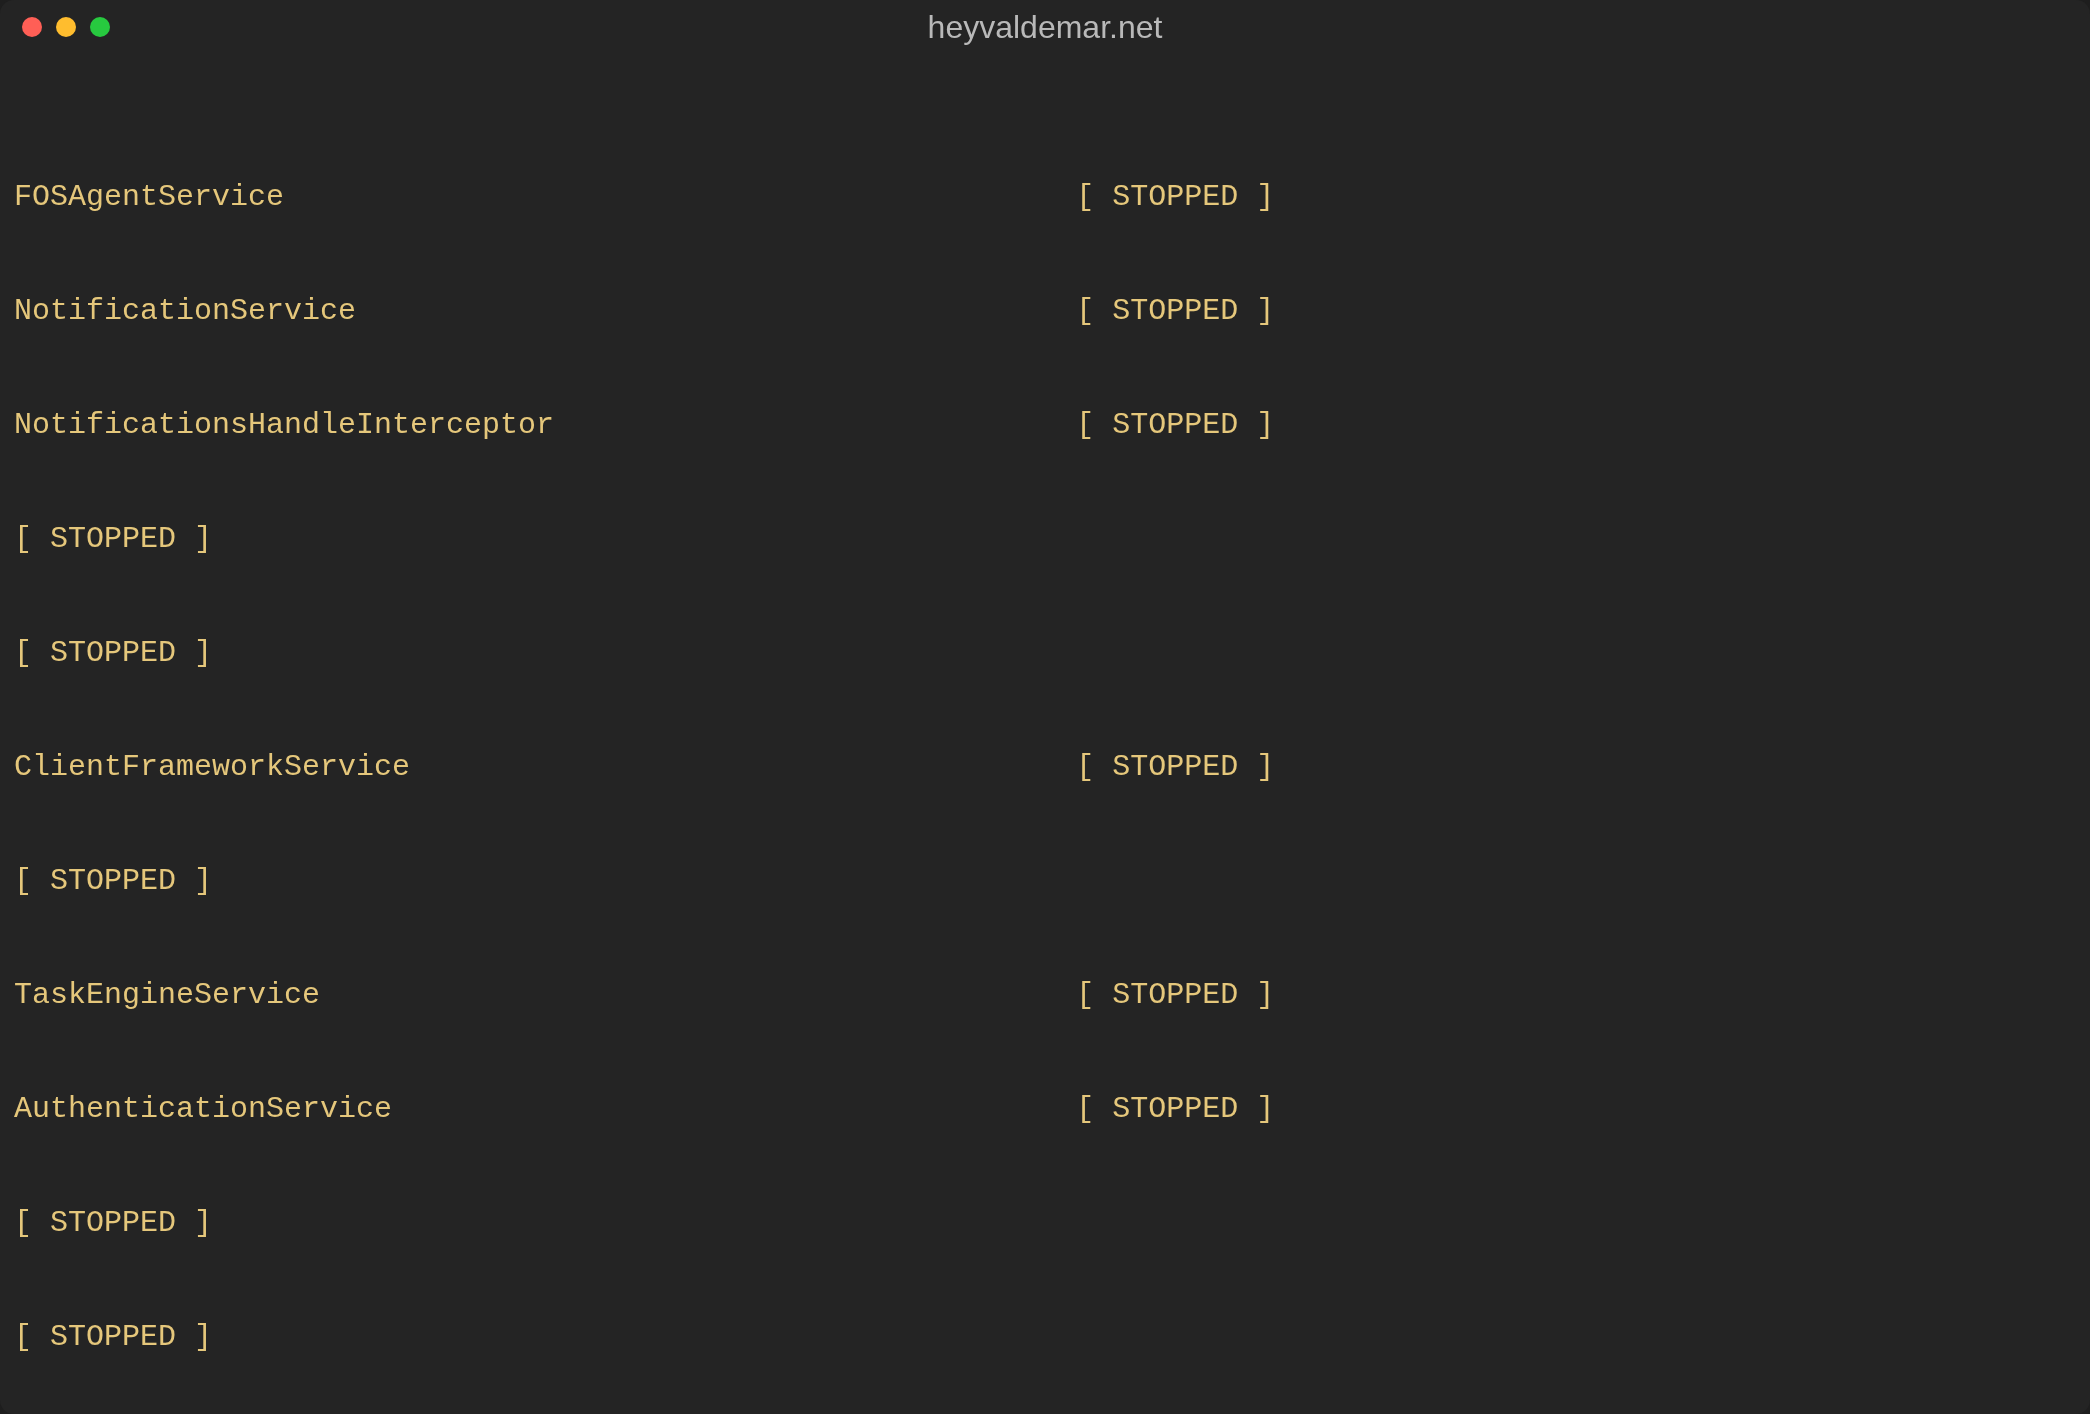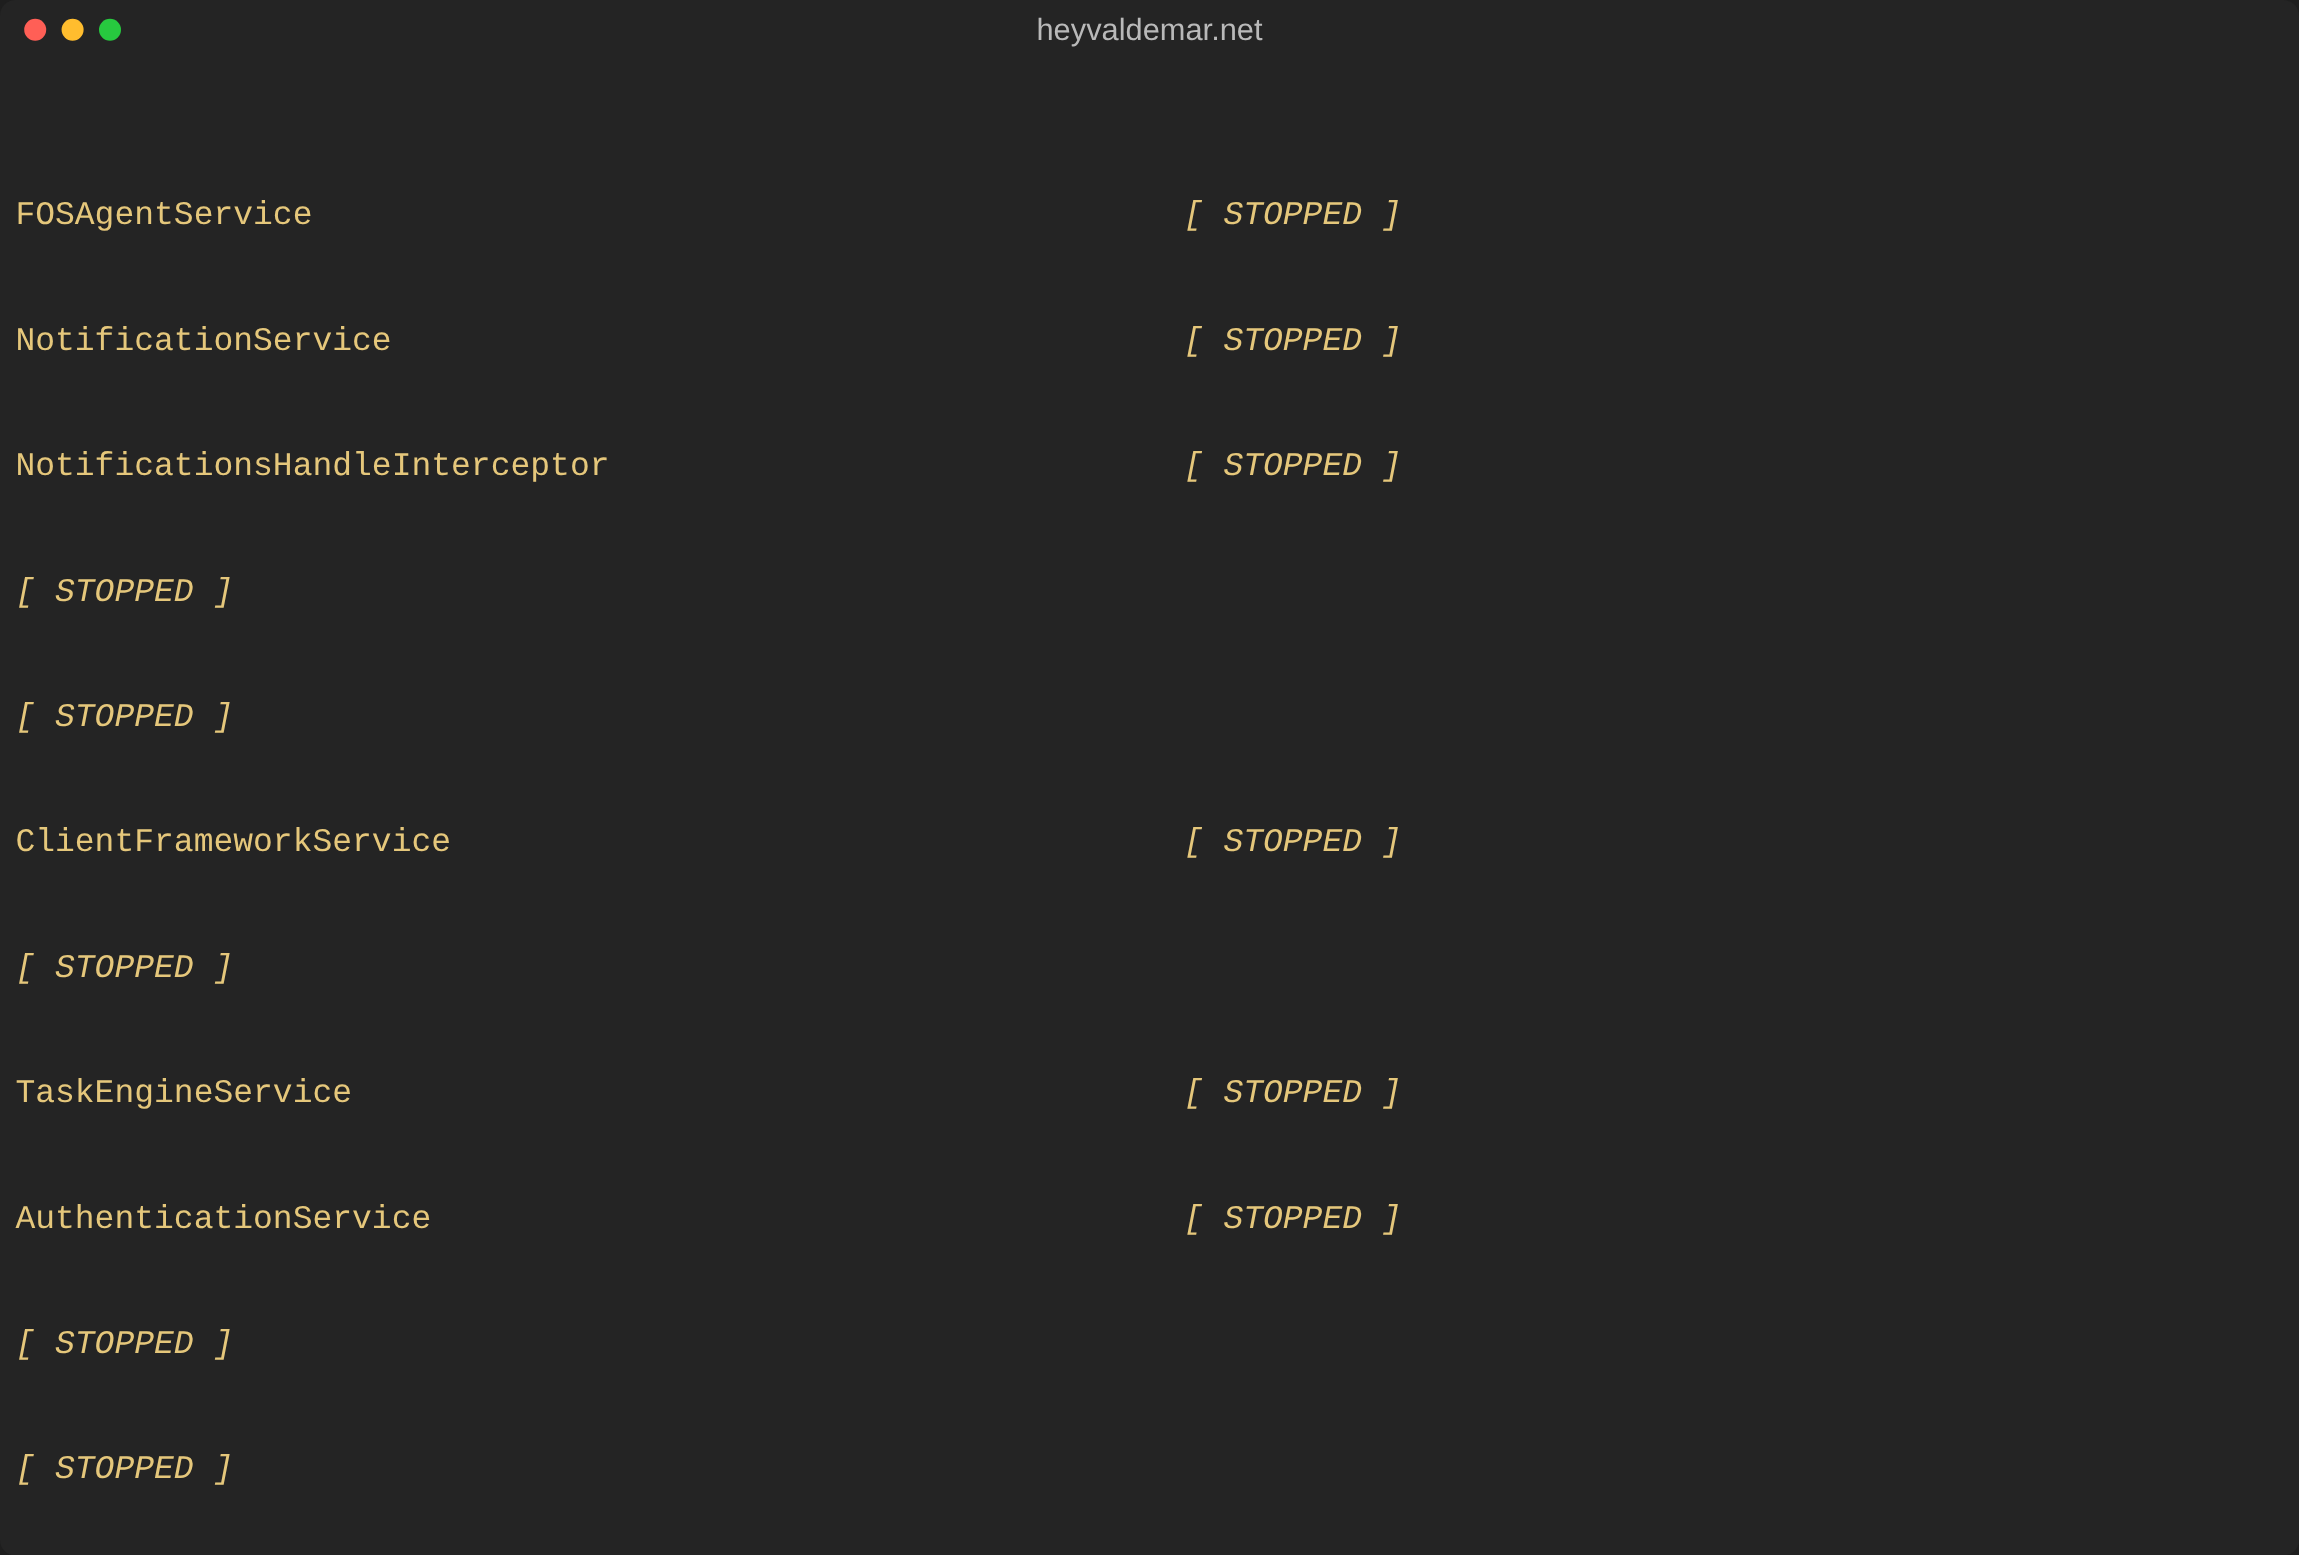--- a/index.html
+++ b/index.html
@@ -39,42 +39,41 @@
   .tl-close    { background: #ff5f56; }
   .tl-min      { background: #ffbd2e; }
   .tl-max      { background: #27c93f; }
   .title-text {
     position: absolute;
     left: 0;
     right: 0;
     text-align: center;
     color: #b9b9b9;
     font-family: ui-sans-serif, -apple-system, "Helvetica Neue", Arial, sans-serif;
-    font-size: 28px;
+    font-size: 32px;
     pointer-events: none;
   }
 
   .terminal {
     padding: 10px 14px 8px 14px;
     font-size: 30px;
     line-height: 38px;
     white-space: pre;
     letter-spacing: 0px;
   }
   .row {
     display: flex;
     align-items: flex-end;
   }
   .svc-name {
     display: inline-block;
     width: 59ch;
   }
   .svc-status {
     display: inline-block;
-    font-style: italic;
   }
 </style>
 </head>
 <body>
 
 <div class="window">
 
   <div class="titlebar">
     <div class="traffic-lights">
       <div class="traffic-light tl-close"></div>

